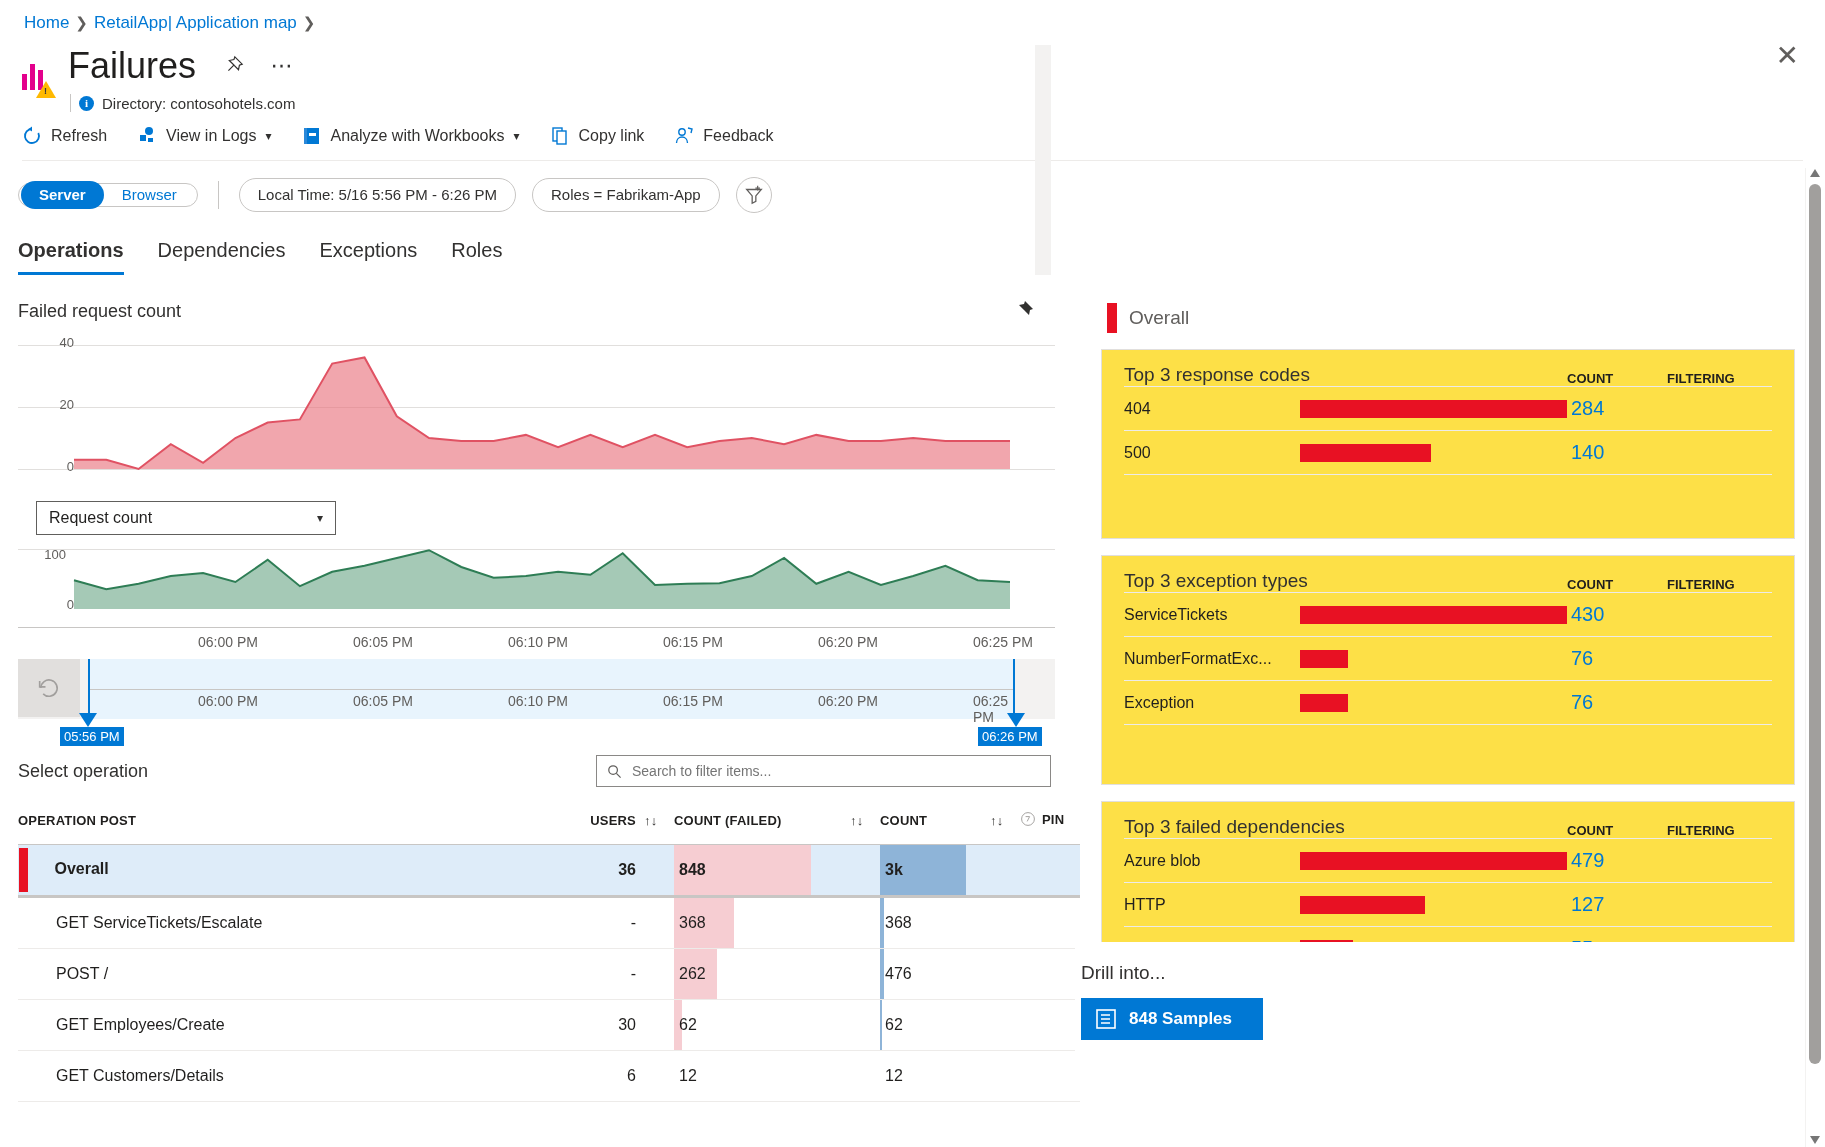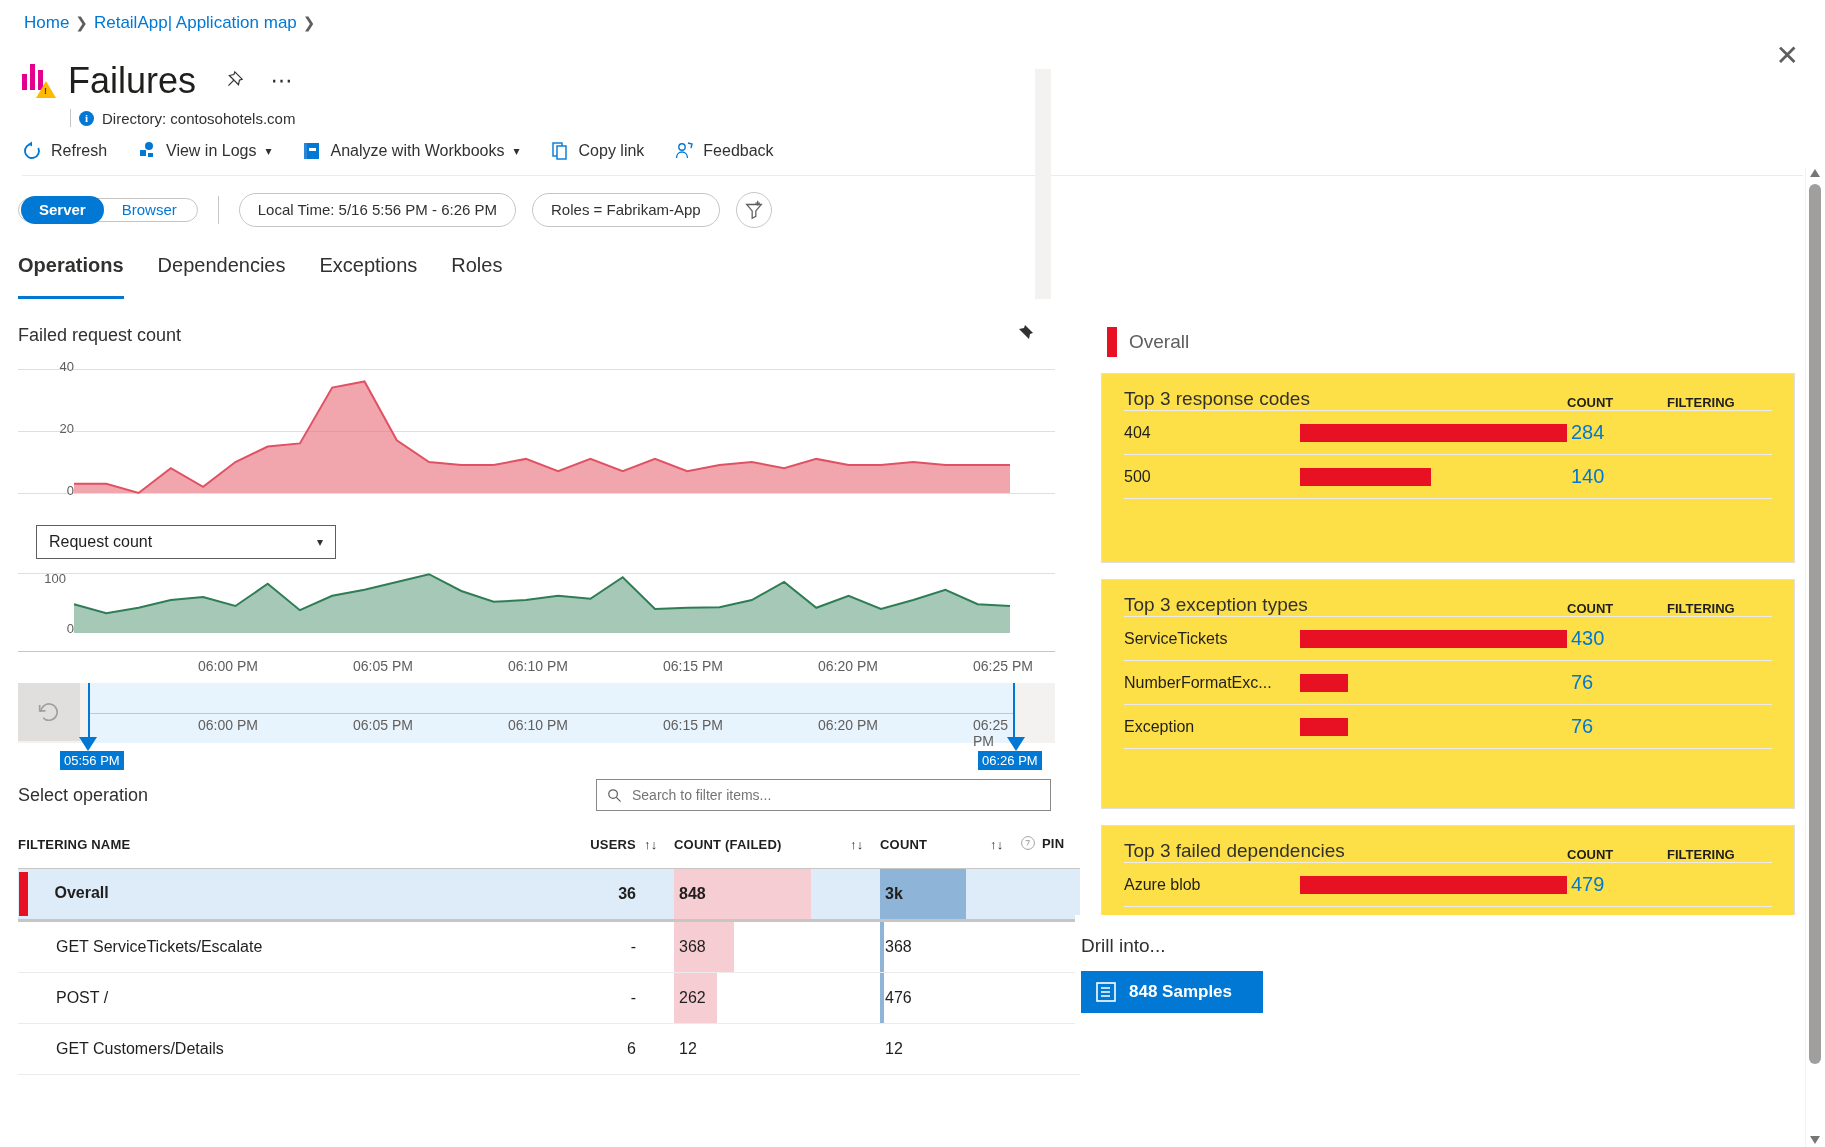--- a/index.html
+++ b/index.html
@@ -20,21 +20,21 @@
   
   .title-row { display:flex; align-items:flex-start; padding:10px 0 0 20px; }
   .title-icon { width:40px; height:44px; position:relative; margin-top:10px; }
   .bar { position:absolute; bottom:8px; width:5px; background:#e3008c; }
   .bar.b1 { left:2px; height:16px; }
   .bar.b2 { left:10px; height:26px; }
   .bar.b3 { left:18px; height:20px; }
   .warn-tri { position:absolute; left:16px; bottom:0px; width:0; height:0;
      border-left:10px solid transparent; border-right:10px solid transparent; border-bottom:17px solid #ffb900;}
   .warn-tri:after { content:"!"; position:absolute; left:-2px; top:5px; font-size:9px; color:#3b3a39; font-weight:bold;}
-  .title-block { margin-left:8px;margin-top:15px; }
+  .title-block { margin-left:8px; }
   .page-title { font-size:36px; font-weight:400; line-height:44px; color:#201f1e; display:inline-block; vertical-align:middle;}
   .pin-btn { display:inline-block; vertical-align:middle; margin-left:22px; cursor:pointer; }
   .ellipsis-btn { display:inline-block; vertical-align:middle; margin-left:22px; color:#323130; font-size:22px; line-height:10px; cursor:pointer; }
   .subtitle { display:flex; align-items:center; gap:8px; margin-top:6px; margin-left:2px; font-size:15px; color:#323130;}
   .divider-v { width:1px; height:18px; background:#c8c6c4; }
   .info-icon { width:15px; height:15px; border-radius:50%; background:#0078d4; color:#fff; font-size:11px; line-height:15px; text-align:center; font-weight:bold; font-family:"Liberation Serif", serif;}
   .close-x { position:absolute; right:26px; top:42px; font-size:28px; color:#605e5c; cursor:pointer; line-height:28px; font-weight:300;}
   
   .cmdbar { display:flex; align-items:center; gap:30px; padding:14px 0 14px 22px; }
   .cmd { display:flex; align-items:center; gap:9px; color:#323130; font-size:16px; cursor:pointer; }
@@ -44,21 +44,21 @@
   
   .filters { display:flex; align-items:center; gap:16px; padding:16px 0 8px 18px; }
   .toggle-pill { display:flex; align-items:center; border:1px solid #c8c6c4; border-radius:20px; height:24px; padding:2px; }
   .toggle-opt { padding:0 18px; height:28px; line-height:28px; border-radius:16px; font-size:15px; color:#0078d4; cursor:pointer; }
   .toggle-opt.active { background:#0078d4; color:#fff; font-weight:bold; }
   .vsep { width:1px; height:28px; background:#c8c6c4; margin:0 4px; }
   .pill { border:1px solid #c8c6c4; border-radius:18px; height:34px; line-height:32px; padding:0 18px; font-size:15px; color:#323130; background:#fff; cursor:pointer;}
   .addfilter { width:36px; height:36px; border:1px solid #c8c6c4; border-radius:50%; display:flex; align-items:center; justify-content:center; cursor:pointer;}
   
   .tabs { display:flex; gap:34px; padding:18px 0 0 18px; }
-  .tab { font-size:20px; color:#323130; padding-bottom:19px; cursor:pointer; }
+  .tab { font-size:20px; color:#323130; padding-bottom:10px; cursor:pointer; }
   .tab.active { font-weight:bold; border-bottom:3px solid #0078d4; }
   
   .content { display:flex; padding:0; }
   .left-pane { width:1075px; position:relative; }
   .right-pane { width:720px; position:relative; padding-left:26px; }
   
   .chart-head { display:flex; align-items:center; justify-content:space-between; padding:24px 40px 0 18px;}
   .chart-title { font-size:18px; color:#323130; }
   .pin-chart { cursor:pointer; }
   .chart-wrap { position:relative; margin:12px 0 0 0; }
@@ -314,21 +314,21 @@
           <col style="width:110px">
           <col style="width:30px">
           <col style="width:176px">
           <col style="width:30px">
           <col style="width:110px">
           <col style="width:30px">
           <col style="width:60px">
         </colgroup>
       <thead>
         <tr>
-          <th>FILTERING NAME</th>
+          <th>OPERATION POST</th>
           <th style="text-align:right; padding-right:8px;">USERS</th>
           <th class="sort-ic">↑↓</th>
           <th>COUNT (FAILED)</th>
           <th class="sort-ic">↑↓</th>
           <th>COUNT</th>
           <th class="sort-ic">↑↓</th>
           <th>
             <span style="display:inline-flex; align-items:center; gap:6px;">
               <svg width="16" height="16" viewBox="0 0 20 20">
                   <circle cx="10" cy="10" r="8" fill="none" stroke="#a19f9d" stroke-width="1.2"></circle>
@@ -385,20 +385,36 @@
           </td>
           <td></td>
           <td class="cell-bar">
             <div class="fill" style="width:4px; background:#8eb4d8;"></div>
             <div class="txt">476</div>
           </td>
           <td></td>
           <td></td>
         </tr>
         <tr>
+          <td style="padding-left:38px;">GET Employees/Create</td>
+          <td style="text-align:right; padding-right:8px;">30</td>
+          <td></td>
+          <td class="cell-bar">
+            <div class="fill" style="width:8px; background:#f6cdd2;"></div>
+            <div class="txt">62</div>
+          </td>
+          <td></td>
+          <td class="cell-bar">
+            <div class="fill" style="width:2px; background:#8eb4d8;"></div>
+            <div class="txt">62</div>
+          </td>
+          <td></td>
+          <td></td>
+        </tr>
+        <tr>
           <td style="padding-left:38px;">GET Customers/Details</td>
           <td style="text-align:right; padding-right:8px;">6</td>
           <td></td>
           <td class="cell-bar">
             <div class="txt">12</div>
           </td>
           <td></td>
           <td class="cell-bar">
             <div class="txt">12</div>
           </td>

